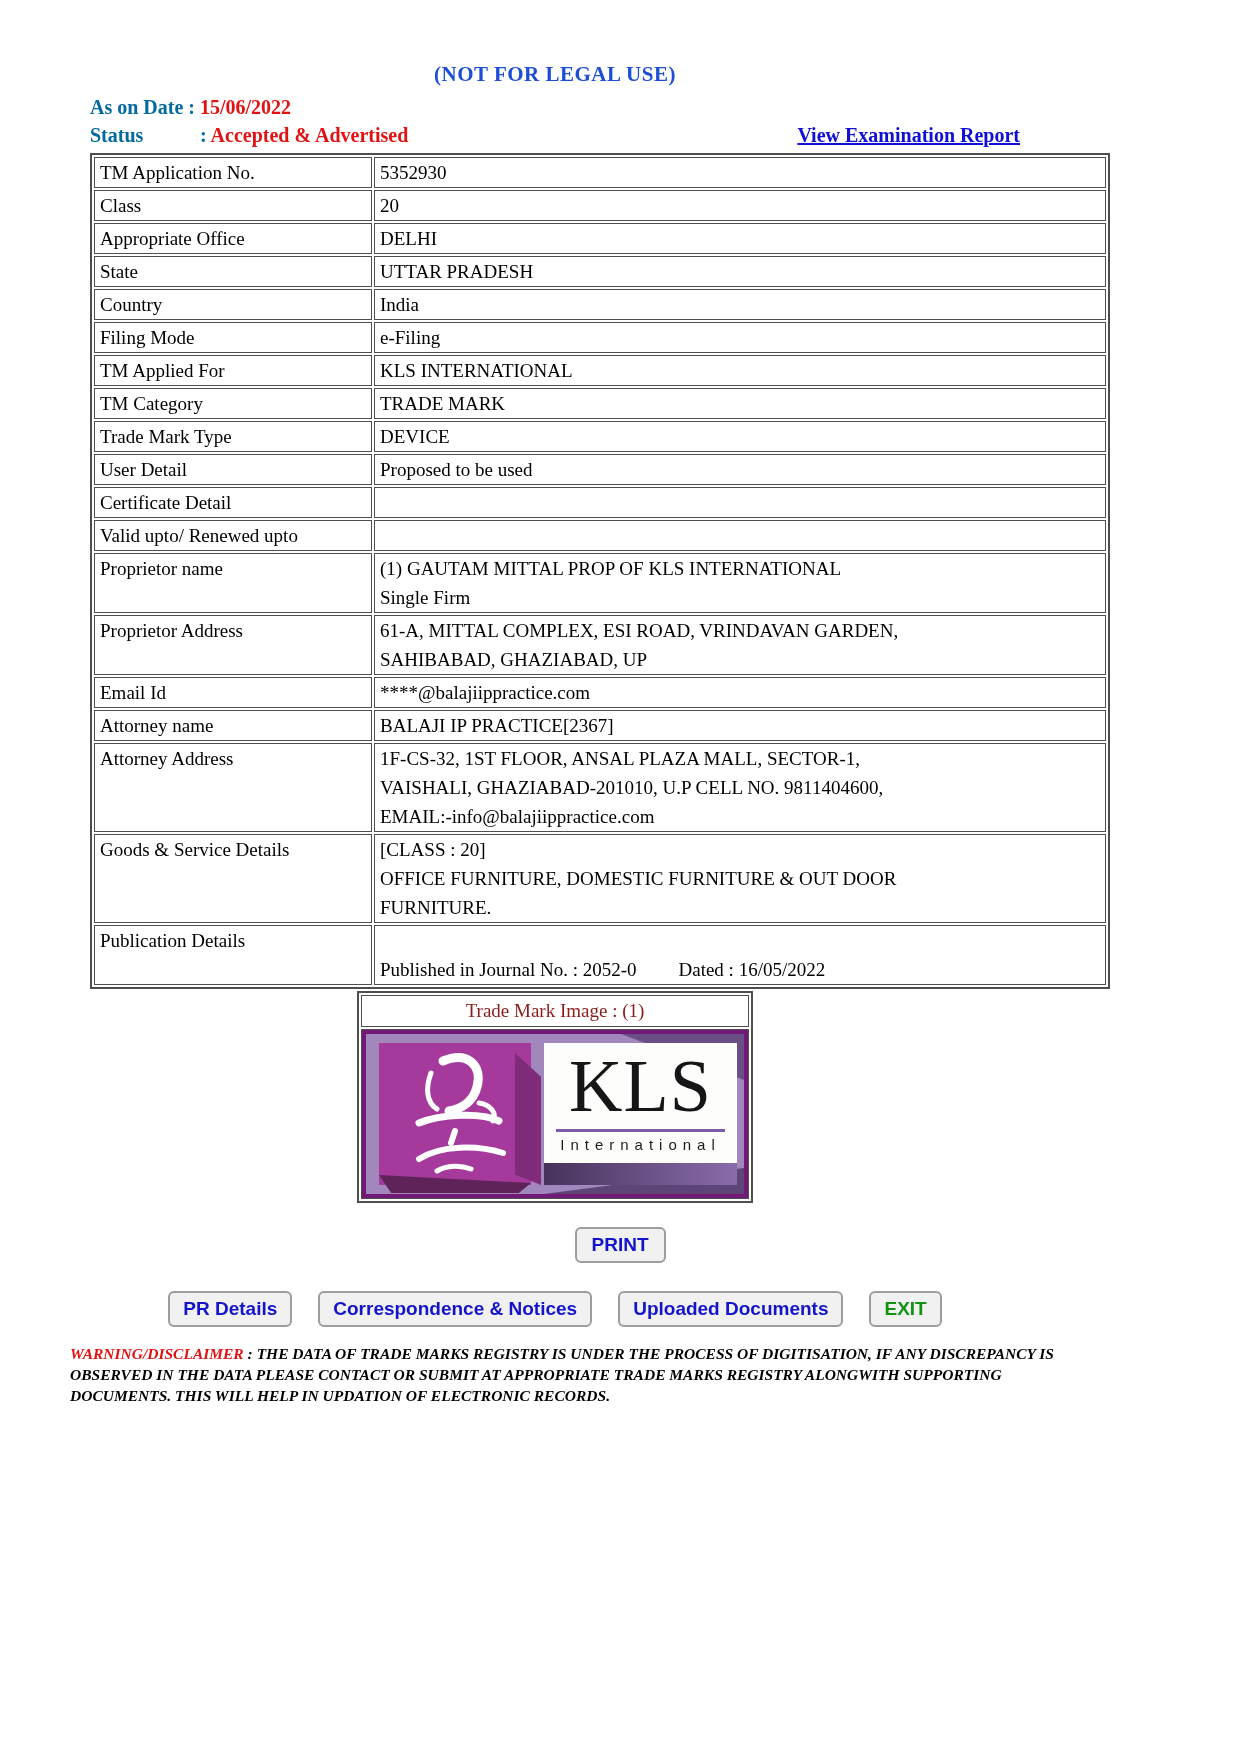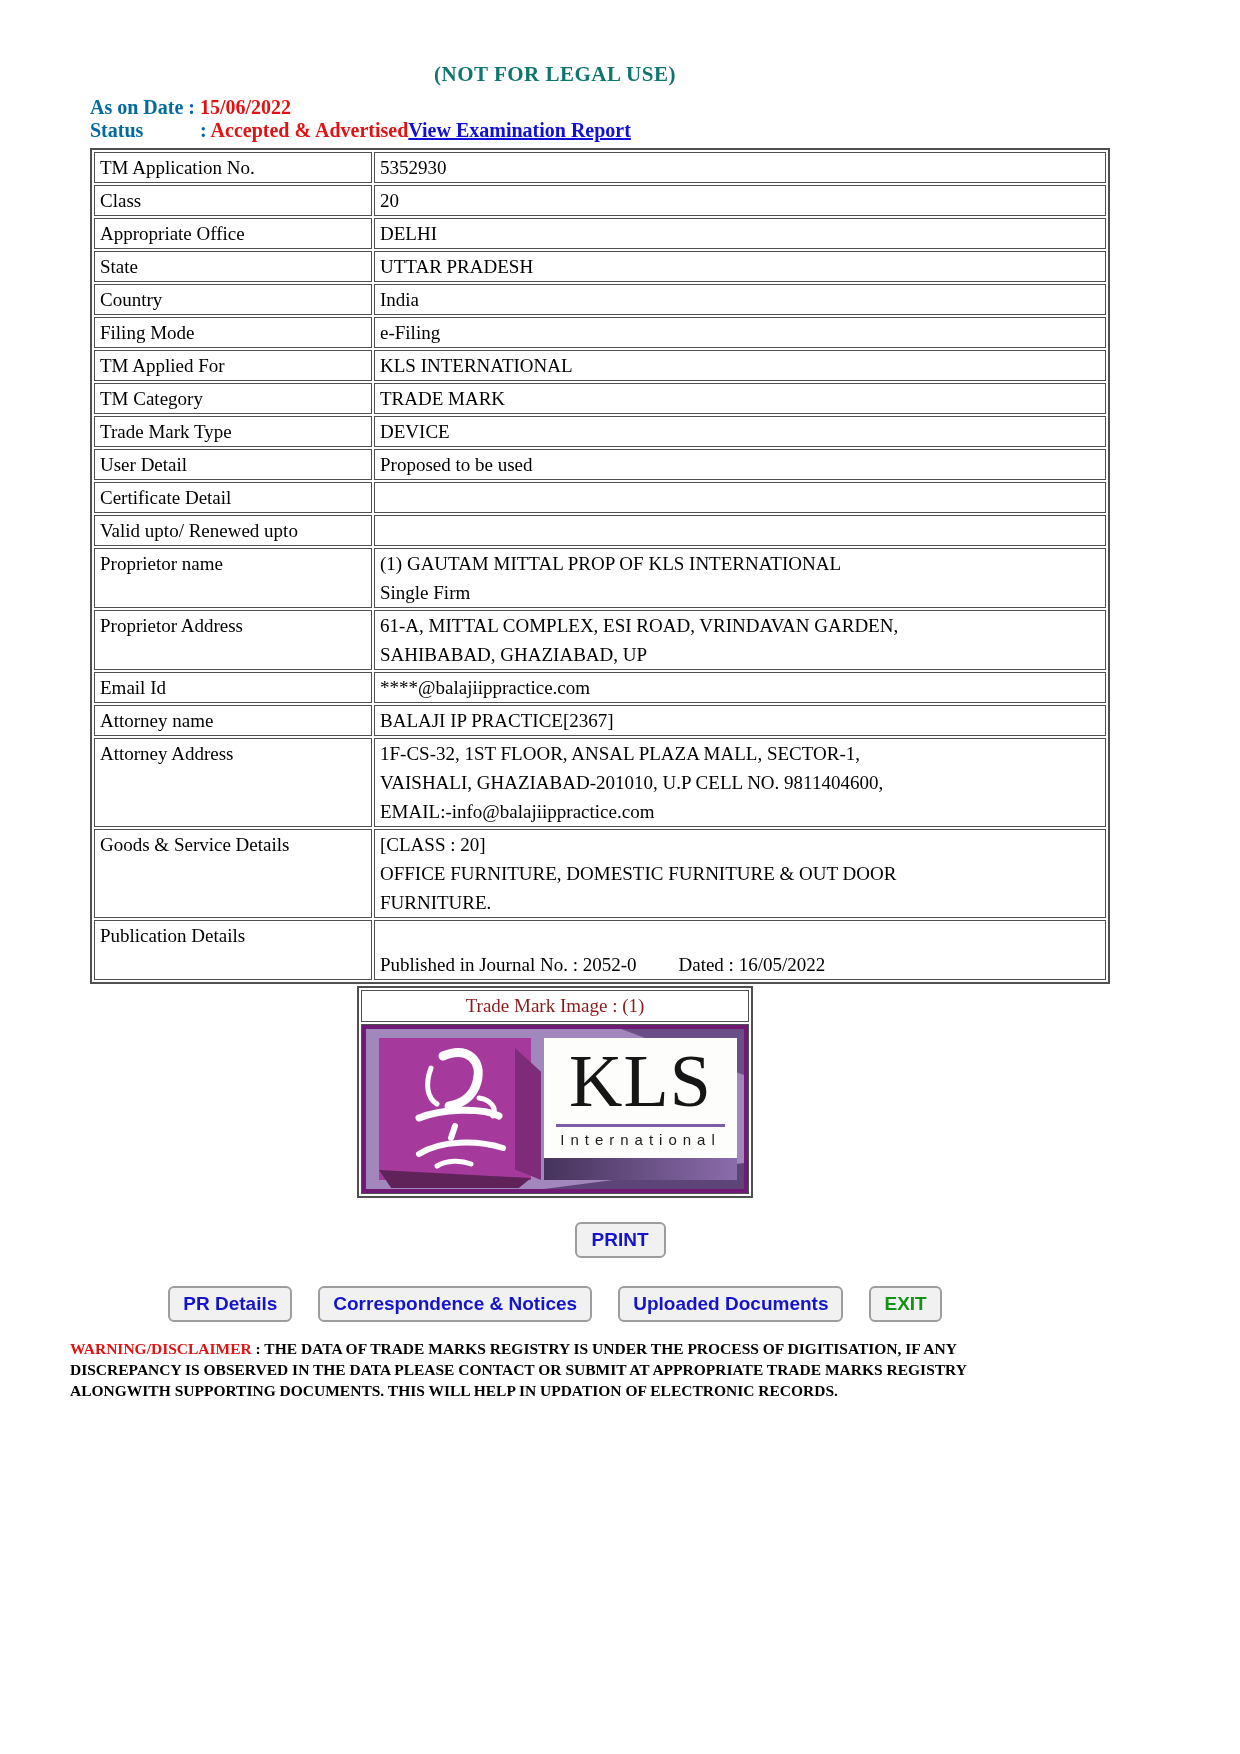--- a/index.html
+++ b/index.html
@@ -1,25 +1,25 @@
 <!DOCTYPE html>
 <html><head>
 <meta charset="utf-8">
 <style>
   * { box-sizing: border-box; }
   body { margin: 0; background: #ffffff; font-family: "Liberation Serif", serif; color: #000; }
   .page { width: 1240px; height: 1754px; position: relative; background: #fff; overflow: hidden; }
   .content { width: 930px; margin-left: 90px; padding-top: 62px; }
 
-  .banner { text-align: center; color: #0f766e; font-weight: bold; font-size: 21px; letter-spacing: 0.5px; }
+  .banner { text-align: center; color: #1d4ed8; font-weight: bold; font-size: 21px; letter-spacing: 0.5px; }
 
   .date-line { margin-top: 9px; font-size: 20px; font-weight: bold; }
   .navy { color: #0369a1; }
   .red  { color: #e31212; }
-  .status-line { font-size: 20px; font-weight: bold; display: flex; justify-content: flex-start; align-items: baseline; }
+  .status-line { margin-top: 5px; font-size: 20px; font-weight: bold; display: flex; justify-content: space-between; align-items: baseline; }
   .status-label { display: inline-block; width: 110px; }
   .exam-link { color: #0f0fd8; text-decoration: underline; cursor: pointer; font-weight: bold; font-size: 20px; }
 
   table.main { border-collapse: separate; border-spacing: 2px; border: 2px solid #4f4f4f; width: 1020px; margin-top: 6px; background: #fff; }
   table.main td { border: 1px solid #4f4f4f; font-size: 19px; line-height: 29px; padding: 0 5px; vertical-align: top; }
   td.lbl { width: 278px; }
   td.val { white-space: pre-line; }
   .pub-journal { margin-right: 42px; }
 
   table.tmbox { border-collapse: separate; border-spacing: 2px; border: 2px solid #4f4f4f; margin: 2px auto 0 auto; width: 394px; background: #fff; }
@@ -39,21 +39,21 @@
   .kls-sub { font-family: "Liberation Sans", sans-serif; font-size: 15px; letter-spacing: 6px; color: #1c1c1c; line-height: 26px; }
   .bottom-strip { position: absolute; left: 178px; top: 129px; width: 193px; height: 22px; background: linear-gradient(90deg, #46335c, #8a6cab); }
 
   .print-row { text-align: center; margin-top: 24px; }
   button { font-family: "Liberation Sans", sans-serif; font-weight: bold; background: #f1f1f1; border: 2px solid #9d9d9d; border-radius: 6px; cursor: pointer; }
   .print-btn { color: #1414cc; font-size: 19px; padding: 5px 15px; }
   .actions-row { margin-top: 28px; display: flex; justify-content: center; gap: 26px; }
   .action-btn { color: #1414cc; font-size: 19px; padding: 5px 13px; white-space: nowrap; }
   .action-btn.green { color: #129412; }
 
-  .warning { margin-top: 16px; margin-left: -20px; width: 985px; font-size: 15.5px; font-weight: bold; line-height: 21px; }
+  .warning { margin-top: 16px; margin-left: -20px; width: 985px; font-size: 15.5px; font-weight: bold; line-height: 21px; font-style: italic; }
   .warn-label { color: #e31212; }
 </style>
 </head>
 <body>
 
 <div class="page">
   <div class="content">
 
     <div class="banner">(NOT FOR LEGAL USE)</div>
 

